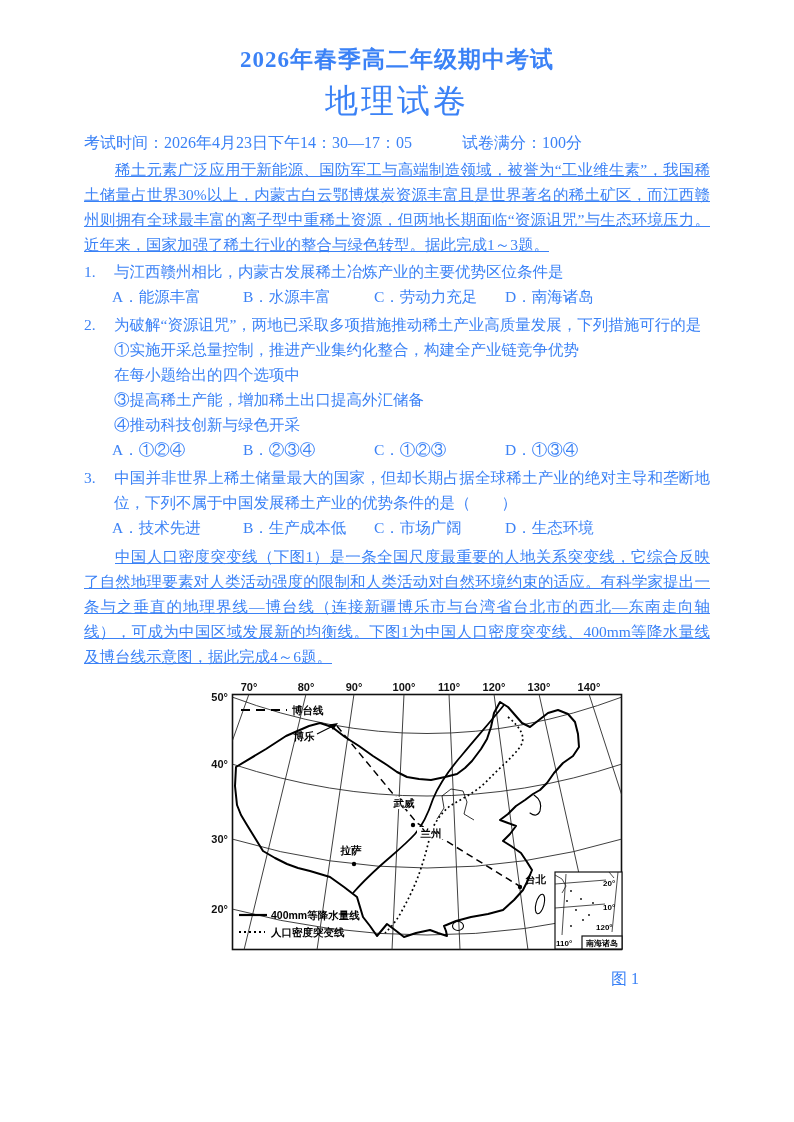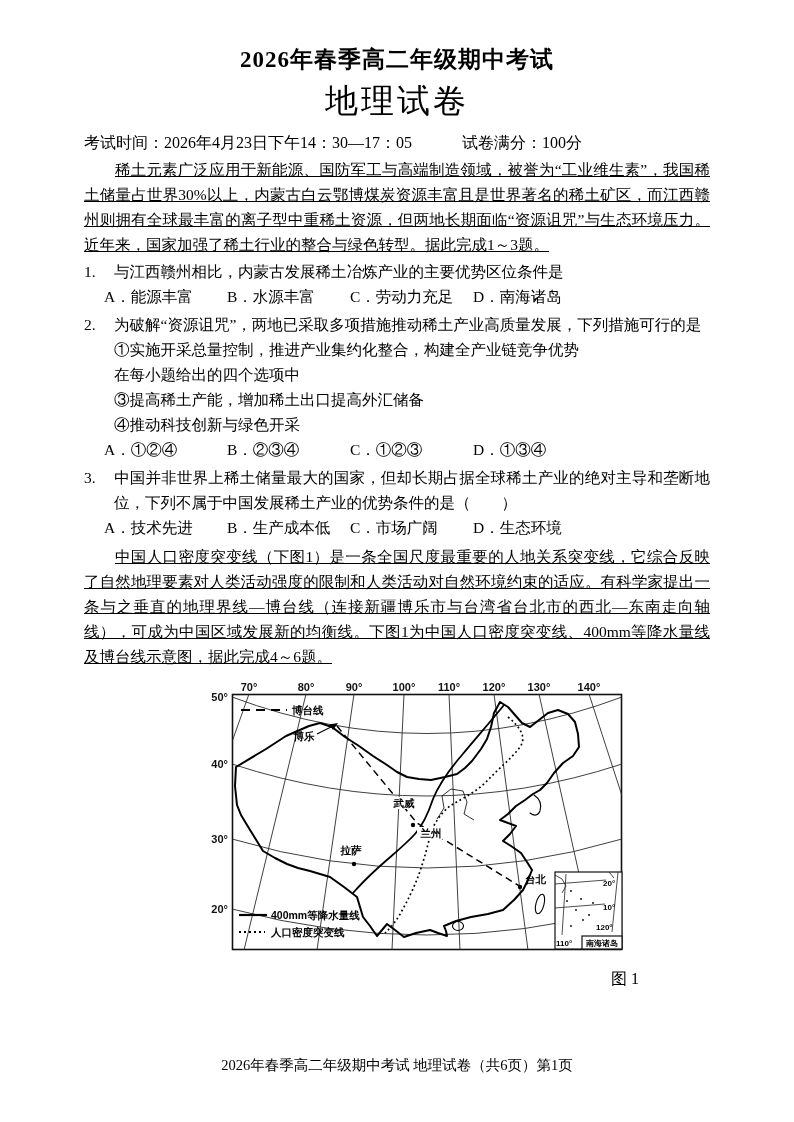--- a/index.html
+++ b/index.html
@@ -1,34 +1,34 @@
 <!DOCTYPE html>
 <html><head>
 <meta charset="utf-8">
 <style>
   html,body{margin:0;padding:0;background:#e8e8e8;}
   .sheet{
     position:relative;width:794px;height:1122px;margin:0 auto;
-    background:#ffffff;overflow:hidden;color:#000000;
+    background:#ffffff;overflow:hidden;color:#3b82f6;
     font-family:"Liberation Serif","DejaVu Serif",serif;
   }
   .content{padding:44px 84px 0 84px;}
   .t1{text-align:center;font-size:23px;font-weight:bold;letter-spacing:1px;}
   .t2{text-align:center;font-size:33px;font-weight:normal;margin-top:4px;letter-spacing:3px;}
   .info{font-size:16px;margin-top:9px;}
   .info .gap{display:inline-block;width:42px;}
   .sec{font-family:"Liberation Sans","DejaVu Sans",sans-serif;font-weight:bold;
        font-size:15.5px;line-height:24px;margin-top:9px;
        padding-left:28px;text-indent:-28px;text-align:justify;}
   .para{font-size:15.5px;line-height:25px;text-align:justify;text-indent:2em;margin-top:3px;text-decoration:underline;}
   .q{font-size:15.5px;line-height:25px;margin-top:2px;padding-left:30px;text-indent:-30px;text-align:justify;}
   .qnum{display:inline-block;width:30px;text-indent:0;}
   .sub{font-size:15.5px;line-height:25px;padding-left:30px;}
   .opts{font-size:15.5px;line-height:26px;padding-left:20px;display:flex;}
-  .opts span{display:inline-block;width:123px;white-space:nowrap;}
+  .opts span{display:inline-block;width:123px;white-space:nowrap;margin-left:8px;}
   .opts span:last-child{width:auto;}
   .figure{margin:10px 0 0 115px;width:440px;}
   .figcap{width:440px;text-align:right;font-size:16px;margin-top:8px;}
   .footer{position:absolute;top:1056px;left:0;width:794px;text-align:center;font-size:14.5px;}
   
   .frame{fill:none;stroke:#111;stroke-width:1.6;}
   .grid{stroke:#2a2a2a;stroke-width:0.9;fill:none;}
   .outline{fill:none;stroke:#000;stroke-width:2;stroke-linejoin:round;stroke-linecap:round;}
   .thin{stroke-width:1.1;}
   .river{fill:none;stroke:#000;stroke-width:0.8;}
@@ -206,14 +206,13 @@
           <text class="insetlbl" x="357" y="267">110°</text>
           <rect class="insetbox" x="383" y="257" width="40" height="13"></rect>
           <text class="insetlbl" text-anchor="middle" x="403" y="266.5">南海诸岛</text>
         </g>
       </svg>
       <div class="figcap">图 1</div>
     </div>
 
   </div>
 
-  <div class="footer">2026年春季高二年级期中考试 地理试卷（共6页）第1页</div>
 </div>
 
 </body></html>

